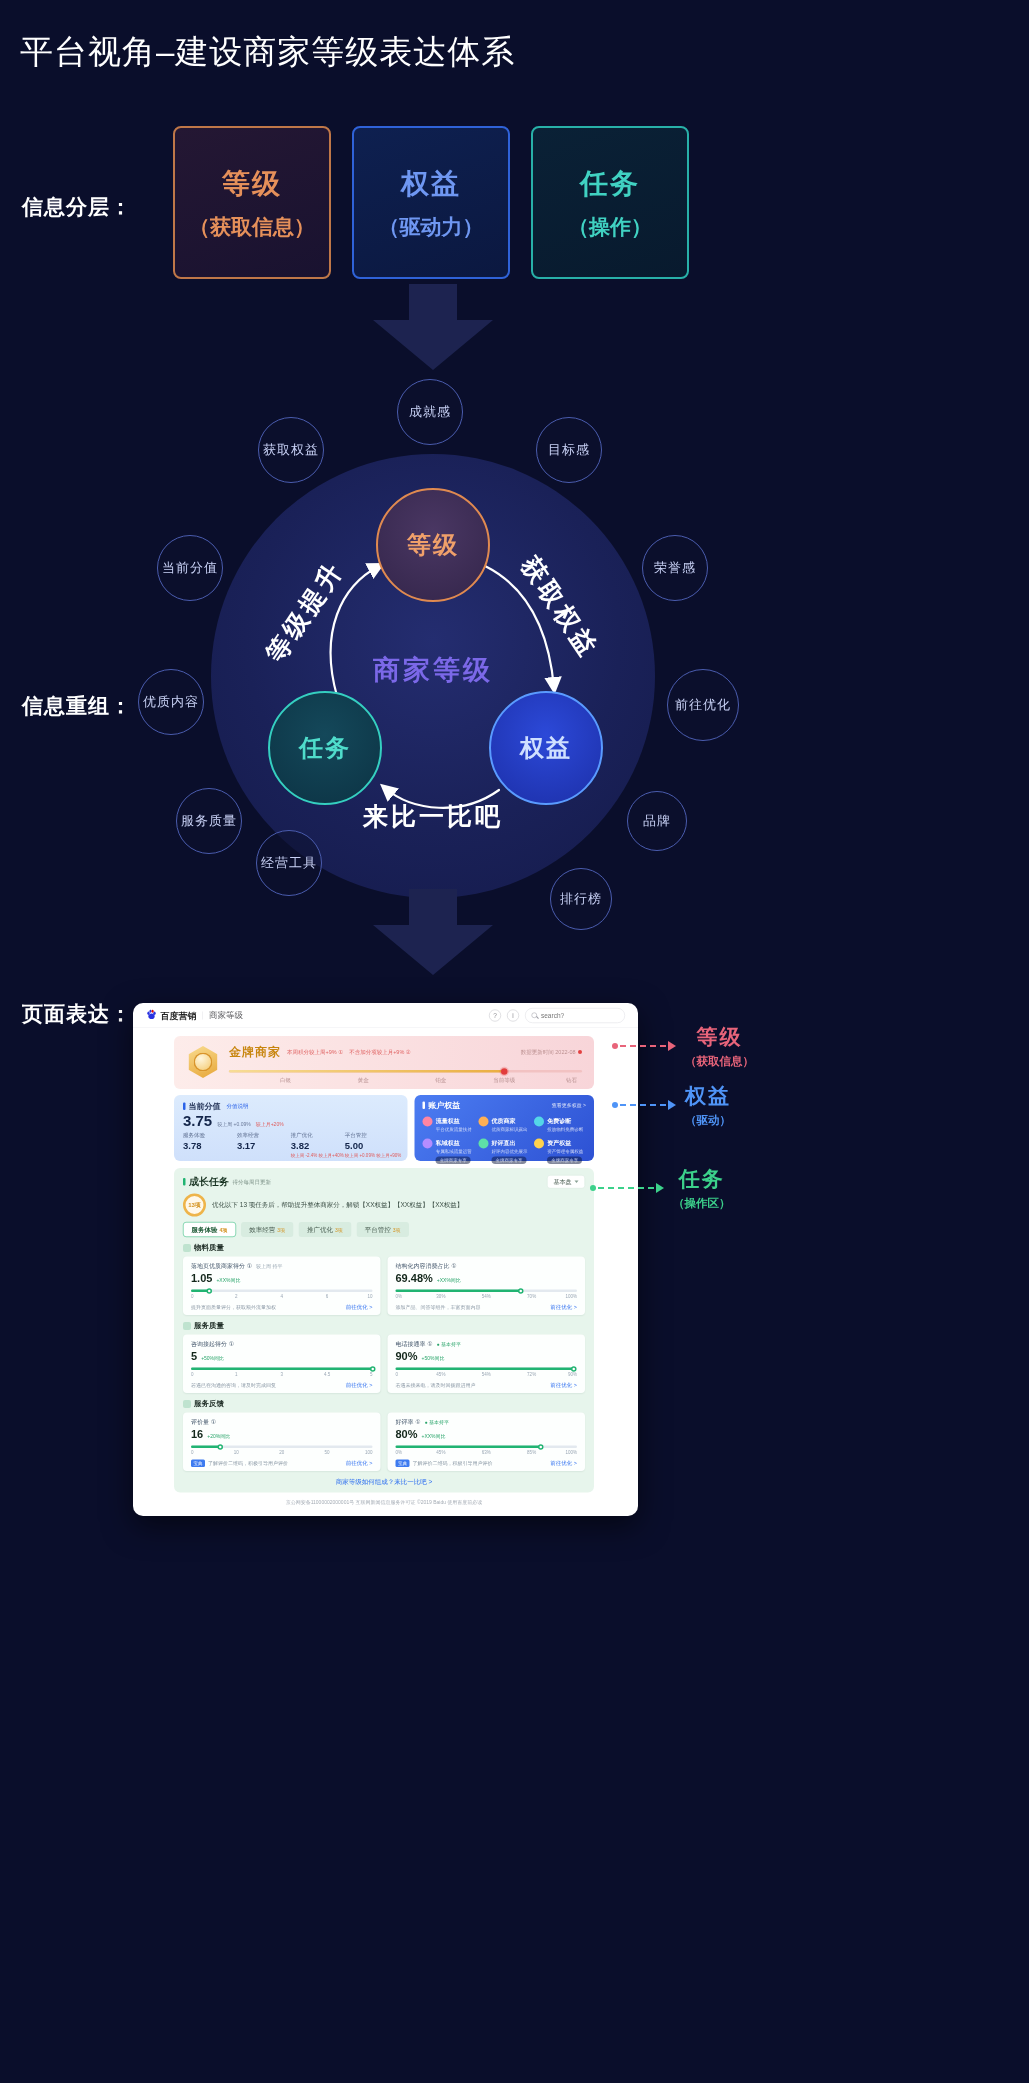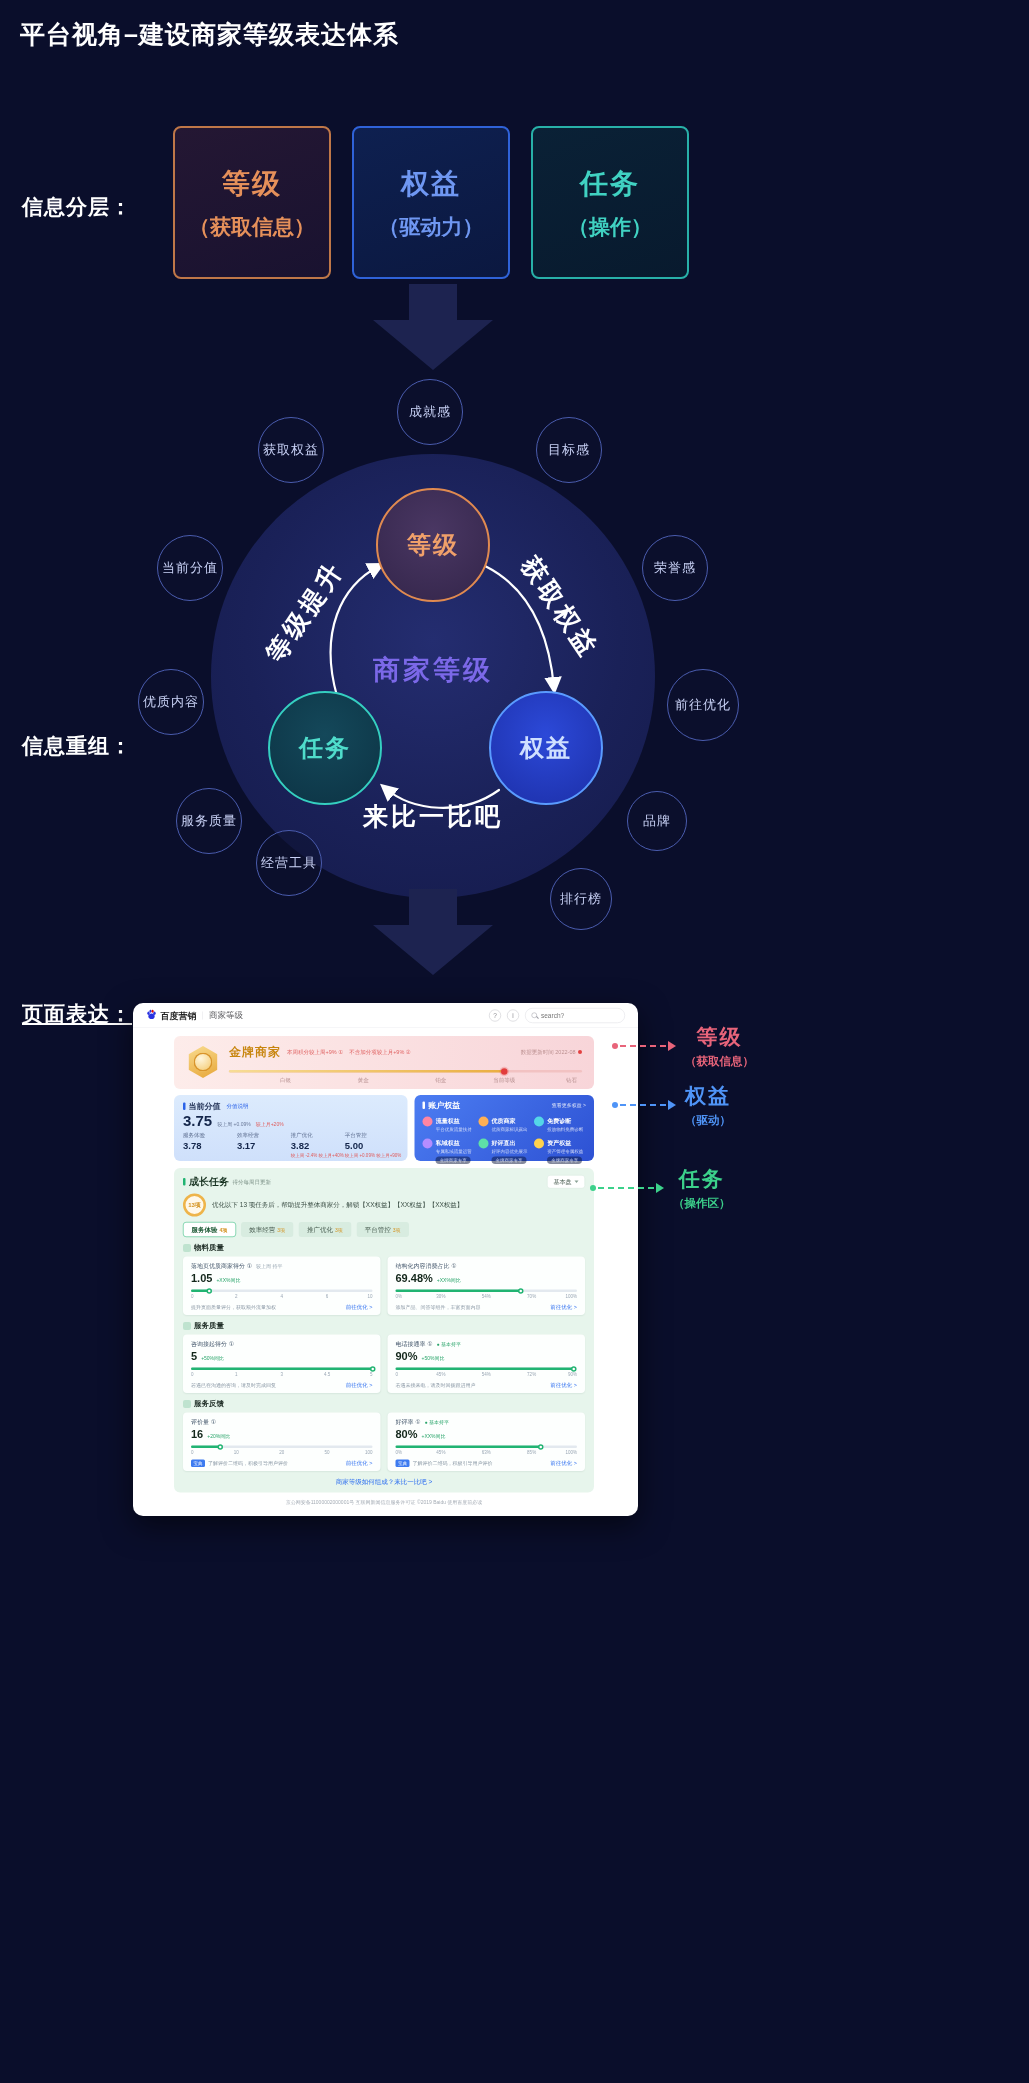--- a/index.html
+++ b/index.html
@@ -4,25 +4,25 @@
 <style>
   * { margin:0; padding:0; box-sizing:border-box; }
   html,body { background:#0a0e2b; }
   body {
     position:relative; width:1029px; height:2083px; overflow:hidden;
     font-family:"Liberation Sans","DejaVu Sans",sans-serif; color:#fff;
   }
   .abs { position:absolute; }
 
   
-  .page-title { left:20px; top:18px; font-size:25px; font-weight:700; letter-spacing:1px; color:#fff; }
+  .page-title { left:20px; top:30px; font-size:33px; font-weight:400; letter-spacing:1px; color:#fff; }
   .section-label { font-size:21px; font-weight:700; letter-spacing:1px; color:#fff; }
   .lbl-layering { left:22px; top:193px; }
-  .lbl-regroup  { left:22px; top:692px;margin-top:40px; }
-  .lbl-expression { left:22px; top:1000px;text-decoration:underline; }
+  .lbl-regroup  { left:22px; top:692px; }
+  .lbl-expression { left:22px; top:1000px; }
 
   
   .layer-card { width:158px; height:153px; border-radius:8px; border:2px solid;
     display:flex; flex-direction:column; align-items:center; justify-content:center; gap:10px;
     text-align:center; font-weight:700; }
   .layer-card .l1 { font-size:28px; letter-spacing:2px; }
   .layer-card .l2 { font-size:21px; }
   .card-level { left:173px; top:126px; border-color:#bf7748; color:#e5905a; background:linear-gradient(160deg,#241733,#191230); }
   .card-right { left:352px; top:126px; border-color:#2f62d8; color:#6f97f2; background:linear-gradient(160deg,#0e2050,#0b1840); }
   .card-task  { left:531px; top:126px; border-color:#28b0a8; color:#40d2c2; background:linear-gradient(160deg,#0a2136,#081a2e); }

